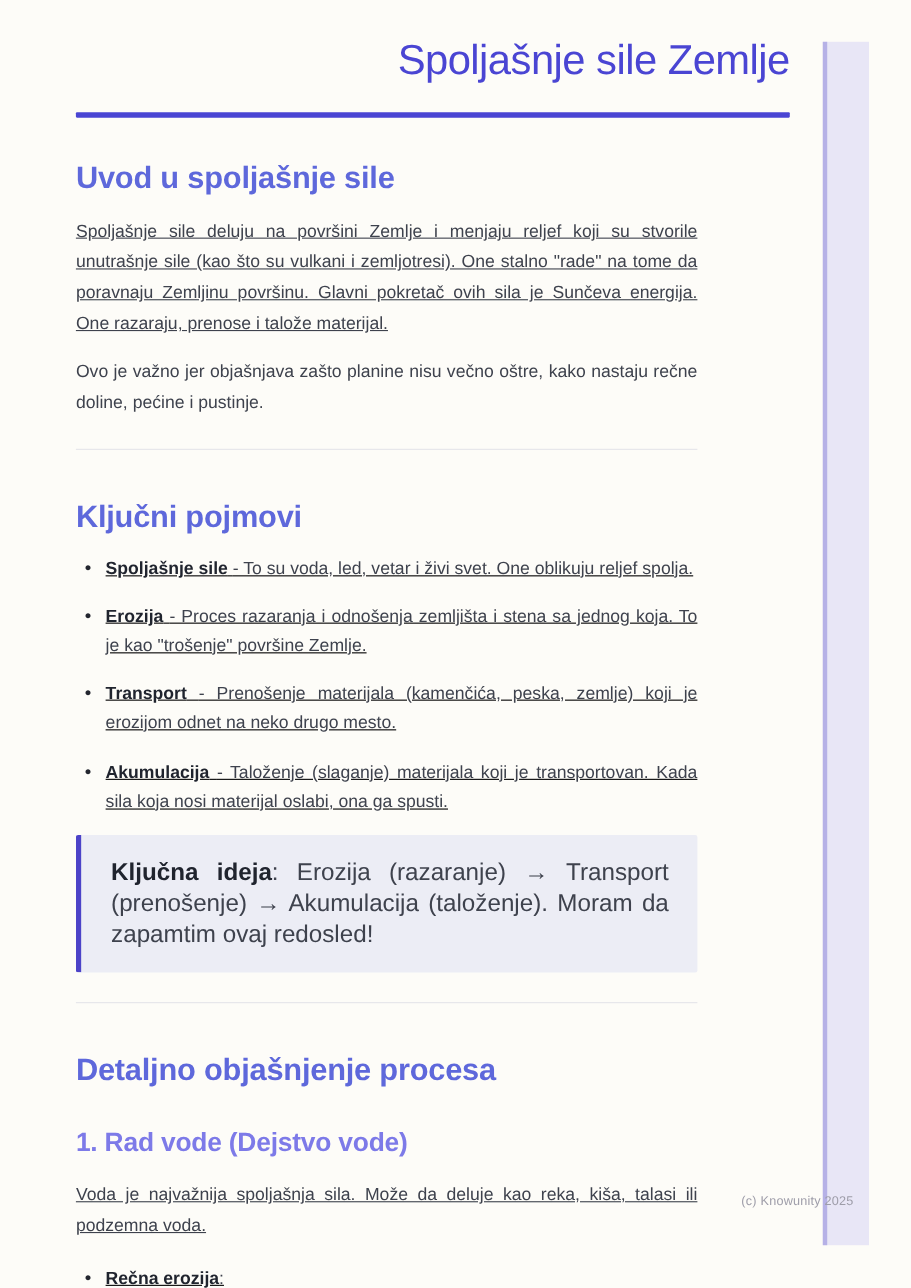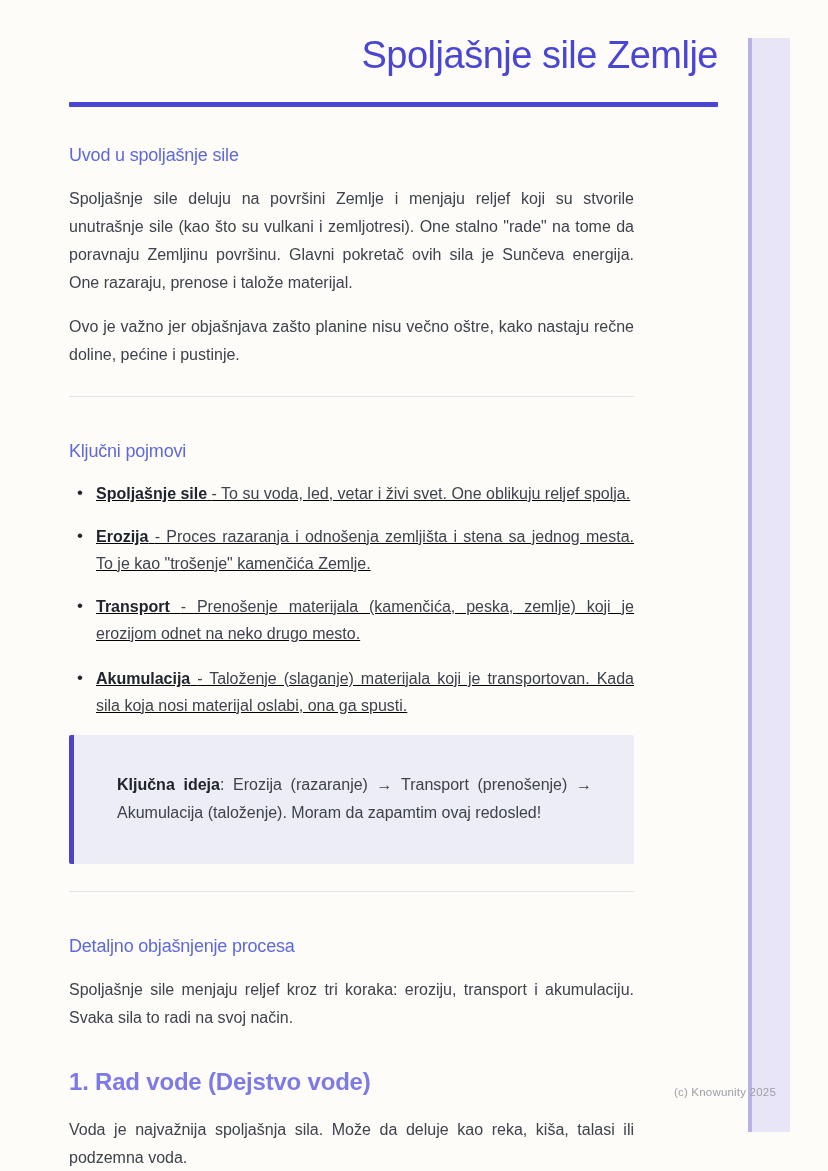--- a/index.html
+++ b/index.html
@@ -33,44 +33,44 @@
   }
   .title-rule {
     margin-top: 22px;
     width: 649px;
     height: 5px;
     background: #4a45d3;
     border-radius: 1px;
   }
   h2.section-heading {
     margin: 38px 0 0 0;
-    font-size: 18px;
+    font-size: 28px;
     line-height: 1.2;
-    font-weight: 400;
+    font-weight: 700;
     color: #5e68db;
     letter-spacing: -0.2px;
   }
   h2.after-divider { margin-top: 44px; }
   h3.sub-heading {
     margin: 36px 0 0 0;
     font-size: 24px;
     line-height: 1.2;
     font-weight: 700;
     color: #7d7ae8;
     letter-spacing: -0.2px;
   }
   p.body-text {
     margin: 16px 0 0 0;
     width: 565px;
     font-size: 16px;
     line-height: 28px;
     color: #3e424d;
     text-align: justify;
   }
-  p.first-after-heading { margin-top: 19px; }
+  p.first-after-heading { margin-top: 19px; text-decoration: underline; }
   .body-text strong, .term-list strong, .callout strong {
     color: #20242e;
     font-weight: 700;
   }
   hr.divider {
     margin: 27px 0 0 0;
     border: none;
     border-top: 1px solid #e5e5e9;
     width: 565px;
   }
@@ -102,22 +102,22 @@
   .callout {
     box-sizing: border-box;
     margin-top: 16px;
     width: 565px;
     background: #ecedf5;
     border-left: 5px solid #4c43c8;
     border-radius: 2px;
     padding: 20px 26px 21px 27px;
   }
   .callout p {
-    margin: 16px;
-    font-size: 16px;
+    margin: 0;
+    font-size: 22px;
     line-height: 28px;
     color: #3e424d;
     text-align: justify;
   }
   ul.single-list { margin-top: 20px; }
   .side-bar {
     position: absolute;
     box-sizing: border-box;
     left: 748px;
     top: 38px;
@@ -153,40 +153,39 @@
     <hr class="divider">
 
     <h2 class="section-heading after-divider">Ključni pojmovi</h2>
     <ul class="term-list">
       <li>
         <strong>Spoljašnje sile</strong>
         <span>- To su voda, led, vetar i živi svet. One oblikuju reljef spolja.</span>
       </li>
       <li>
         <strong>Erozija</strong>
-        <span>- Proces razaranja i odnošenja zemljišta i stena sa jednog mesta. To je kao "trošenje" kamenčića Zemlje.</span>
+        <span>- Proces razaranja i odnošenja zemljišta i stena sa jednog koja. To je kao "trošenje" površine Zemlje.</span>
       </li>
       <li>
         <strong>Transport</strong>
         <span>- Prenošenje materijala (kamenčića, peska, zemlje) koji je erozijom odnet na neko drugo mesto.</span>
       </li>
       <li>
         <strong>Akumulacija</strong>
         <span>- Taloženje (slaganje) materijala koji je transportovan. Kada sila koja nosi materijal oslabi, ona ga spusti.</span>
       </li>
     </ul>
 
     <div class="callout">
       <p><strong>Ključna ideja</strong><span>: Erozija (razaranje) → Transport (prenošenje) → Akumulacija (taloženje). Moram da zapamtim ovaj redosled!</span></p>
     </div>
 
     <hr class="divider">
 
     <h2 class="section-heading after-divider">Detaljno objašnjenje procesa</h2>
-    <p class="body-text first-after-heading">Spoljašnje sile menjaju reljef kroz tri koraka: eroziju, transport i akumulaciju. Svaka sila to radi na svoj način.</p>
 
     <h3 class="sub-heading">1. Rad vode (Dejstvo vode)</h3>
     <p class="body-text first-after-heading">Voda je najvažnija spoljašnja sila. Može da deluje kao reka, kiša, talasi ili podzemna voda.</p>
 
     <ul class="term-list single-list">
       <li>
         <strong>Rečna erozija</strong><span>:</span>
       </li>
     </ul>
 

